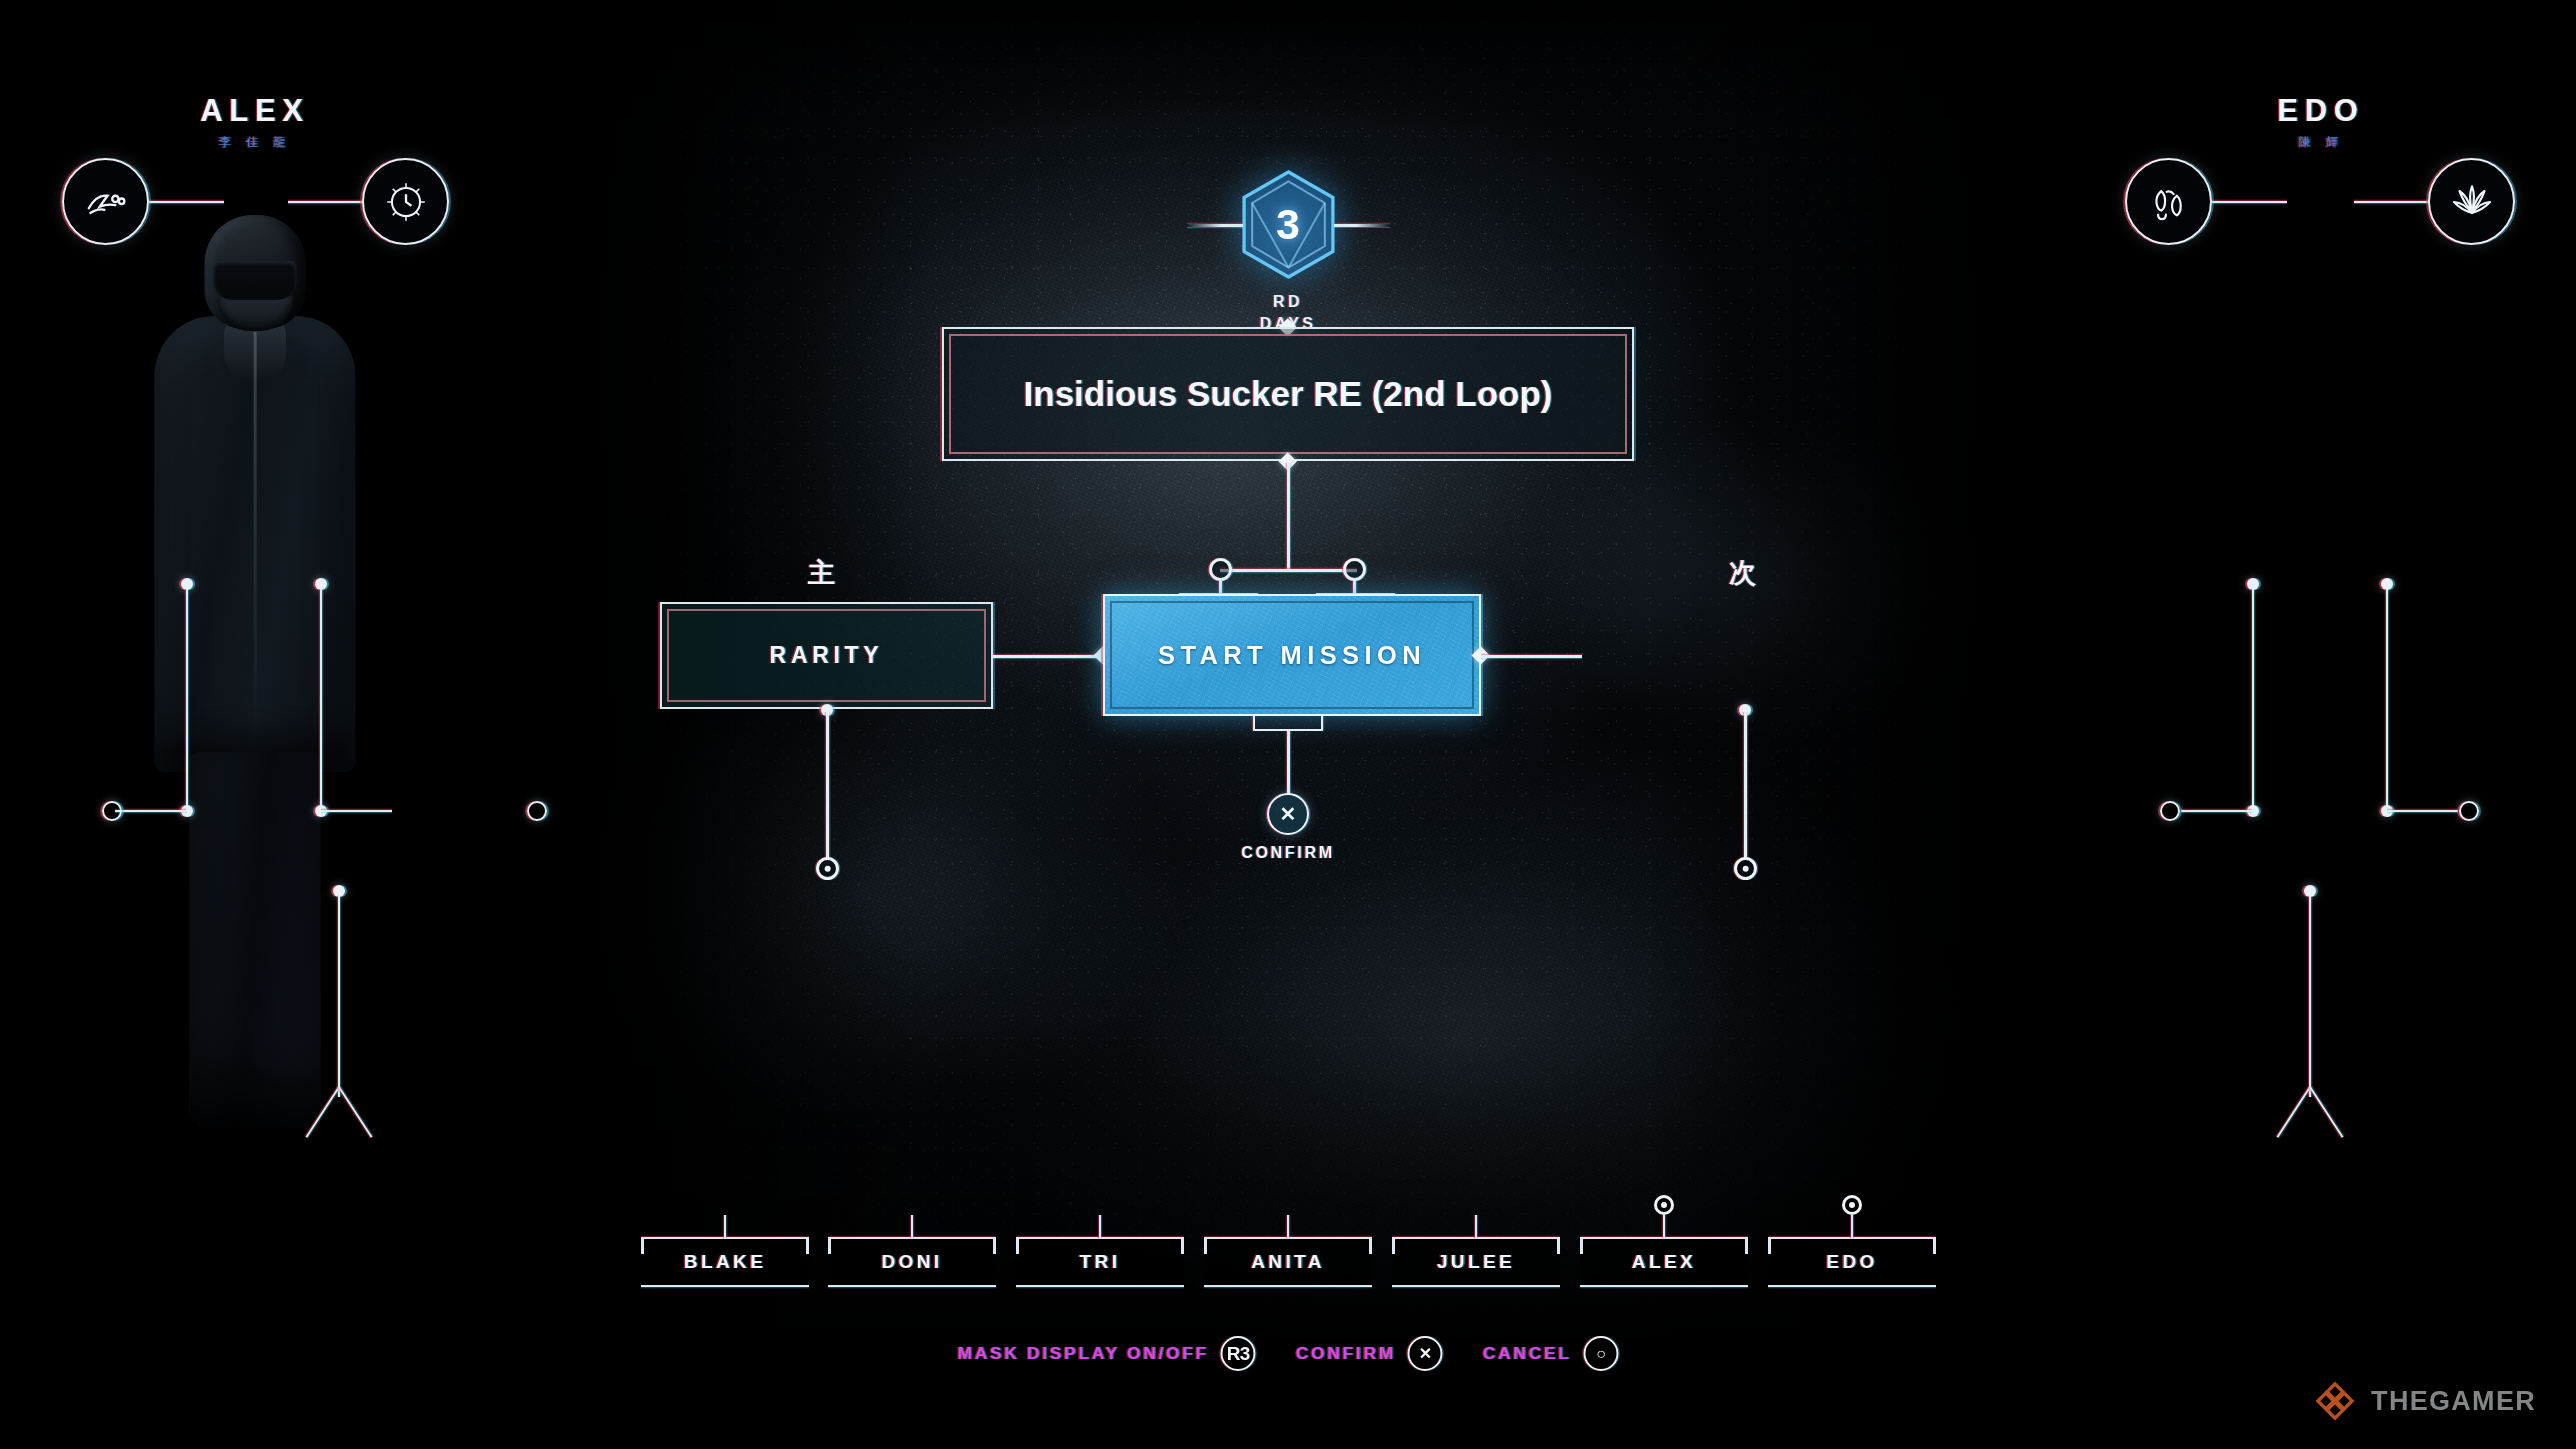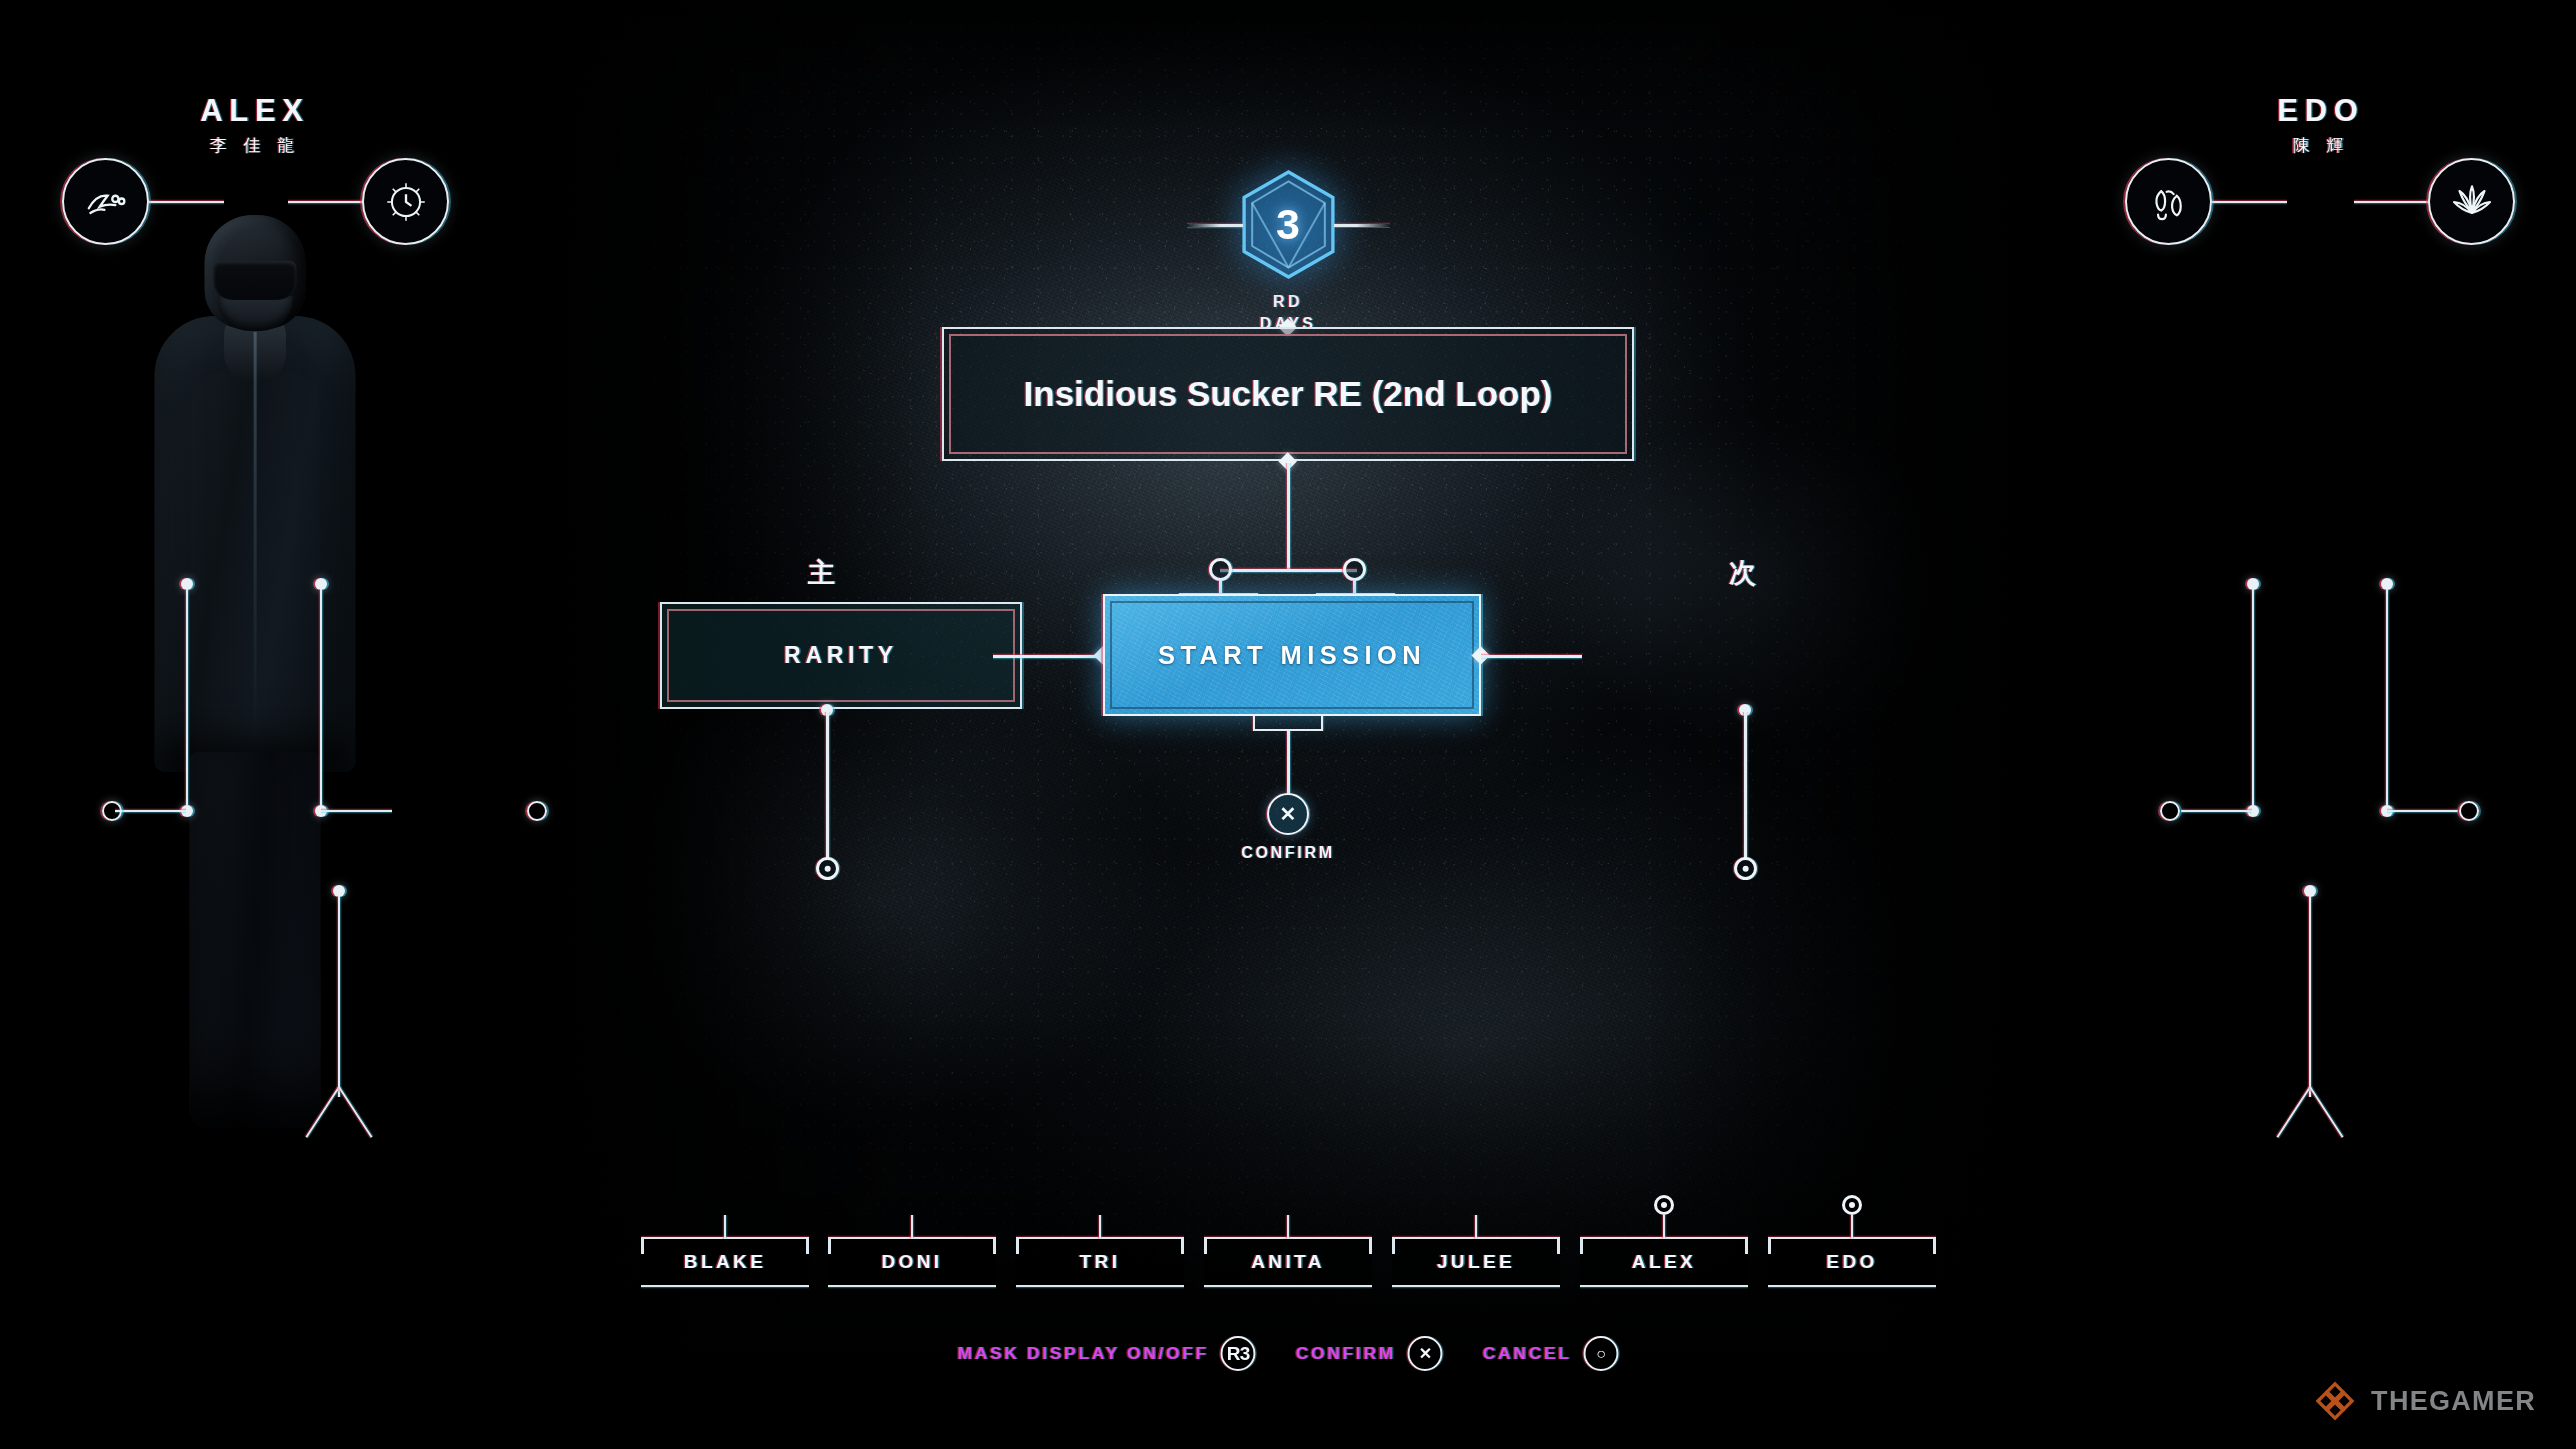--- a/index.html
+++ b/index.html
@@ -71,21 +71,21 @@
   }
   .char.left  { left:0; }
   .char.right { right:0; }
 
   .char-name {
     position:absolute; top:93px; left:0; right:0; text-align:center;
     font-size:31px; font-weight:700; letter-spacing:6.7px; color:#f2f7fb;
   }
   .char-sub {
     position:absolute; top:134px; left:0; right:0; text-align:center;
-    font-size:17px; letter-spacing:6px; color:#ffffff;
+    font-size:12px; letter-spacing:6px; color:#3b82f6;
   }
 
   .figure { position:absolute; left:50%; transform:translateX(-50%); }
   .fig-alex { top:215px; width:282px; height:919px; }
   .fig-edo  { top:221px; width:268px; height:912px; }
 
   
   .alex-helmet {
     position:absolute; left:50%; top:0; transform:translateX(-50%);
     width:101px; height:114px; border-radius:48px 48px 39px 39px;
@@ -264,21 +264,21 @@
   }
   .panel .label {
     font-weight:700; color:#f3f8fb;
     text-shadow:-1.3px 0 rgba(255,60,90,0.5), 1.3px 0 rgba(60,220,255,0.4);
   }
 
   #mission-title-panel { left:942px; top:327px; width:692px; height:134px; }
   #mission-title-panel .inner { background:rgba(14,26,34,0.42); }
   #mission-title-panel .label { font-size:35px; letter-spacing:0px; }
 
-  #rarity-panel { left:660px; top:602px; width:362px; height:107px; background:rgba(16,44,50,0.58); }
+  #rarity-panel { left:660px; top:602px; width:333px; height:107px; background:rgba(16,44,50,0.58); }
   #rarity-panel .inner { border-color:rgba(196,120,132,0.8); }
   #rarity-panel .label { font-size:23px; letter-spacing:4.7px; }
 
   #companion-panel { left:1579px; top:602px; width:337px; height:107px; background:rgba(16,40,48,0.5); }
   #companion-panel .label { font-size:23px; letter-spacing:4.7px; }
 
   #start-mission-panel {
     left:1103px; top:594px; width:378px; height:122px;
     border-color:#eaf3f8;
     background:

